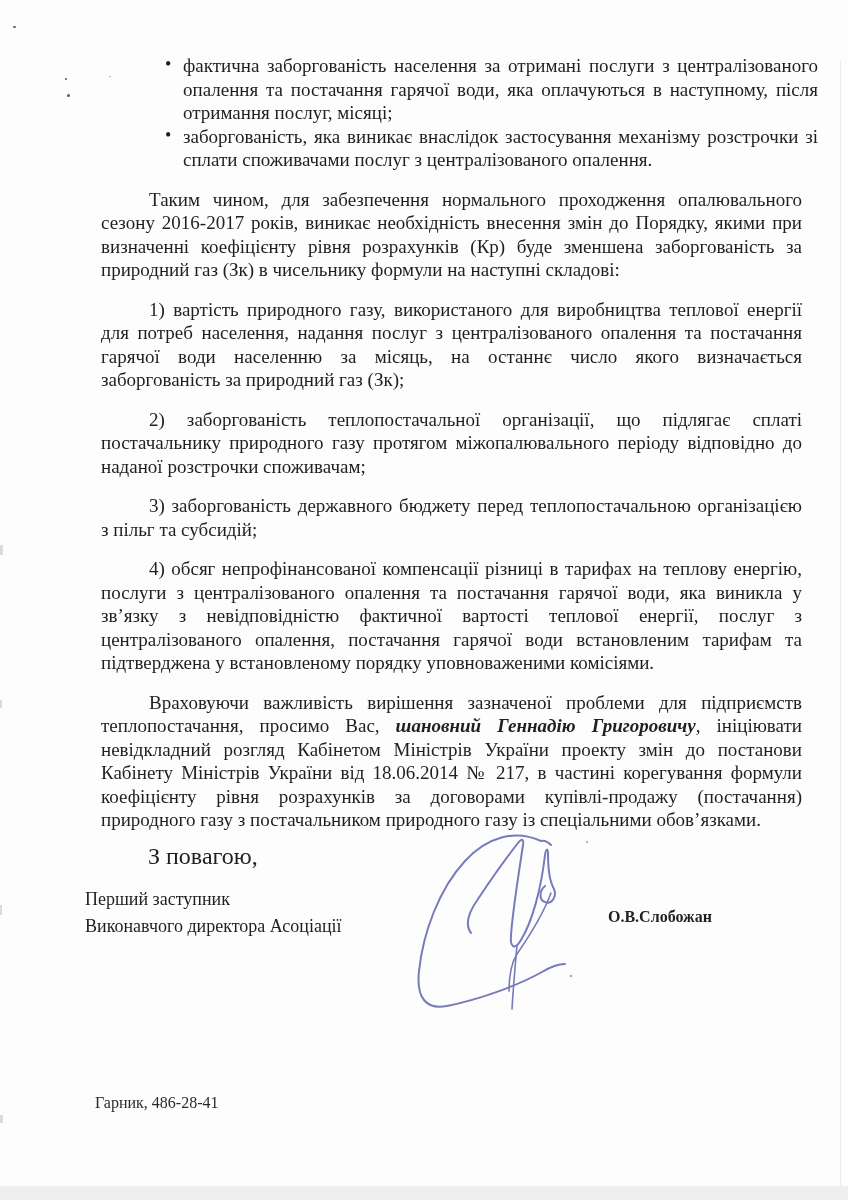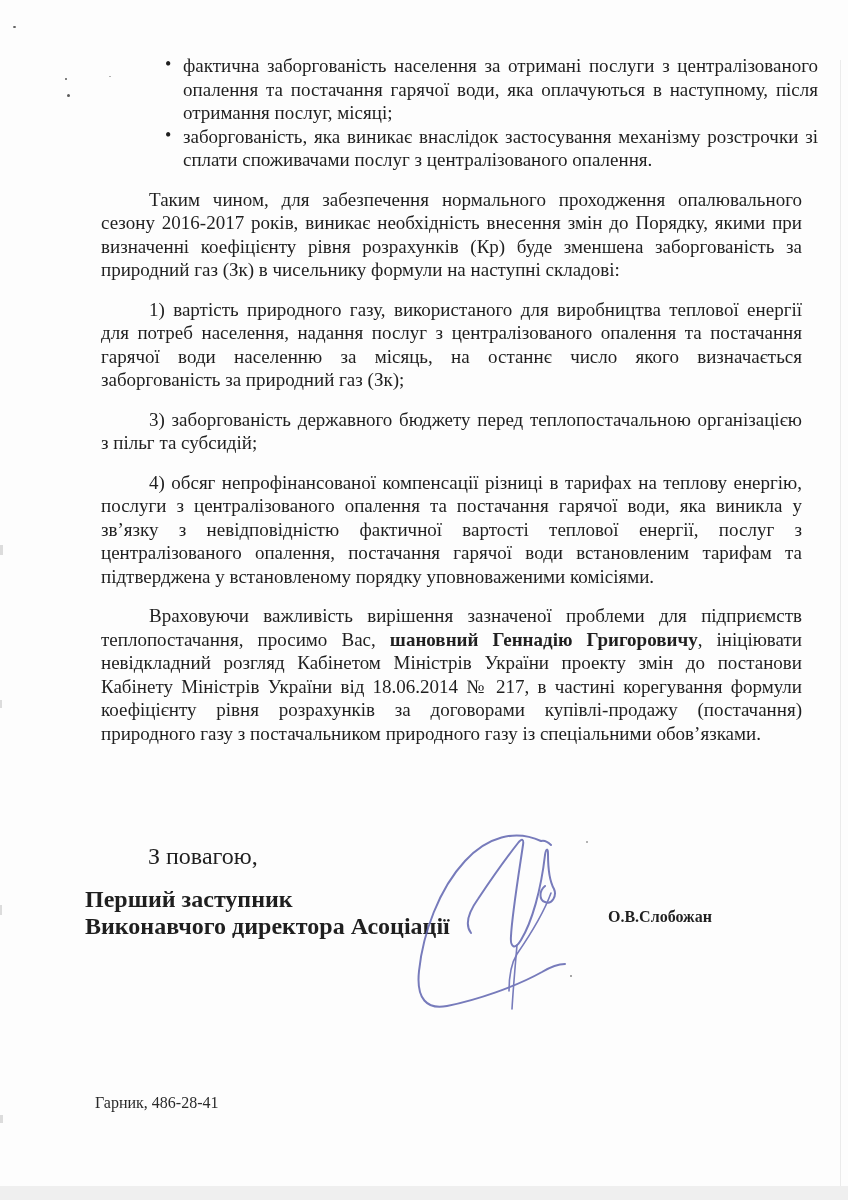--- a/index.html
+++ b/index.html
@@ -36,29 +36,29 @@
   }
   ul.bullets .marker{
     position:absolute;
     left:-18px;top:-1px;
     font-size:18px;
   }
   .content p{
     margin:16px;
     text-indent:48px;
   }
-  .b{font-weight:bold;}
+  .b{font-weight:bold;font-style:italic;}
   
   .valediction{
     position:absolute;left:148px;top:843px;
     font-size:24px;
   }
   .signer-title{
     position:absolute;left:85px;top:886px;
-    font-size:24px;font-weight:bold;line-height:27px;
+    font-size:18px;font-weight:normal;line-height:27px;
   }
   .signer-name{
     position:absolute;left:608px;top:908px;
     font-size:16px;font-weight:bold;
   }
   .signature-svg{
     position:absolute;left:393px;top:823px;
     width:200px;height:210px;
   }
   .footer-ref{
@@ -93,20 +93,21 @@
       </li>
       <li>
         <span class="marker">•</span>
         <span>заборгованість, яка виникає внаслідок застосування механізму розстрочки зі сплати споживачами послуг з централізованого опалення.</span>
       </li>
     </ul>
 
     <p>Таким чином, для забезпечення нормального проходження опалювального сезону 2016-2017 років, виникає необхідність внесення змін до Порядку, якими при визначенні коефіцієнту рівня розрахунків (Кр) буде зменшена заборгованість за природний газ (Зк) в чисельнику формули на наступні складові:</p>
 
     <p>1) вартість природного газу, використаного для виробництва теплової енергії для потреб населення, надання послуг з централізованого опалення та постачання гарячої води населенню за місяць, на останнє число якого визначається заборгованість за природний газ (Зк);</p>
+    <p>2) заборгованість теплопостачальної організації, що підлягає сплаті постачальнику природного газу протягом міжопалювального періоду відповідно до наданої розстрочки споживачам;</p>
     <p>3) заборгованість державного бюджету перед теплопостачальною організацією з пільг та субсидій;</p>
     <p>4) обсяг непрофінансованої компенсації різниці в тарифах на теплову енергію, послуги з централізованого опалення та постачання гарячої води, яка виникла у зв’язку з невідповідністю фактичної вартості теплової енергії, послуг з централізованого опалення, постачання гарячої води встановленим тарифам та підтверджена у встановленому порядку уповноваженими комісіями.</p>
 
     <p><span>Враховуючи важливість вирішення зазначеної проблеми для підприємств теплопостачання, просимо Вас, </span><span class="b">шановний Геннадію Григоровичу</span><span>, ініціювати невідкладний розгляд Кабінетом Міністрів України проекту змін до постанови Кабінету Міністрів України від 18.06.2014 № 217, в частині корегування формули коефіцієнту рівня розрахунків за договорами купівлі-продажу (постачання) природного газу з постачальником природного газу із спеціальними обов’язками.</span></p>
   </div>
 
   <div class="valediction">З повагою,</div>
 
   <div class="signer-title">
     <div>Перший заступник</div>

